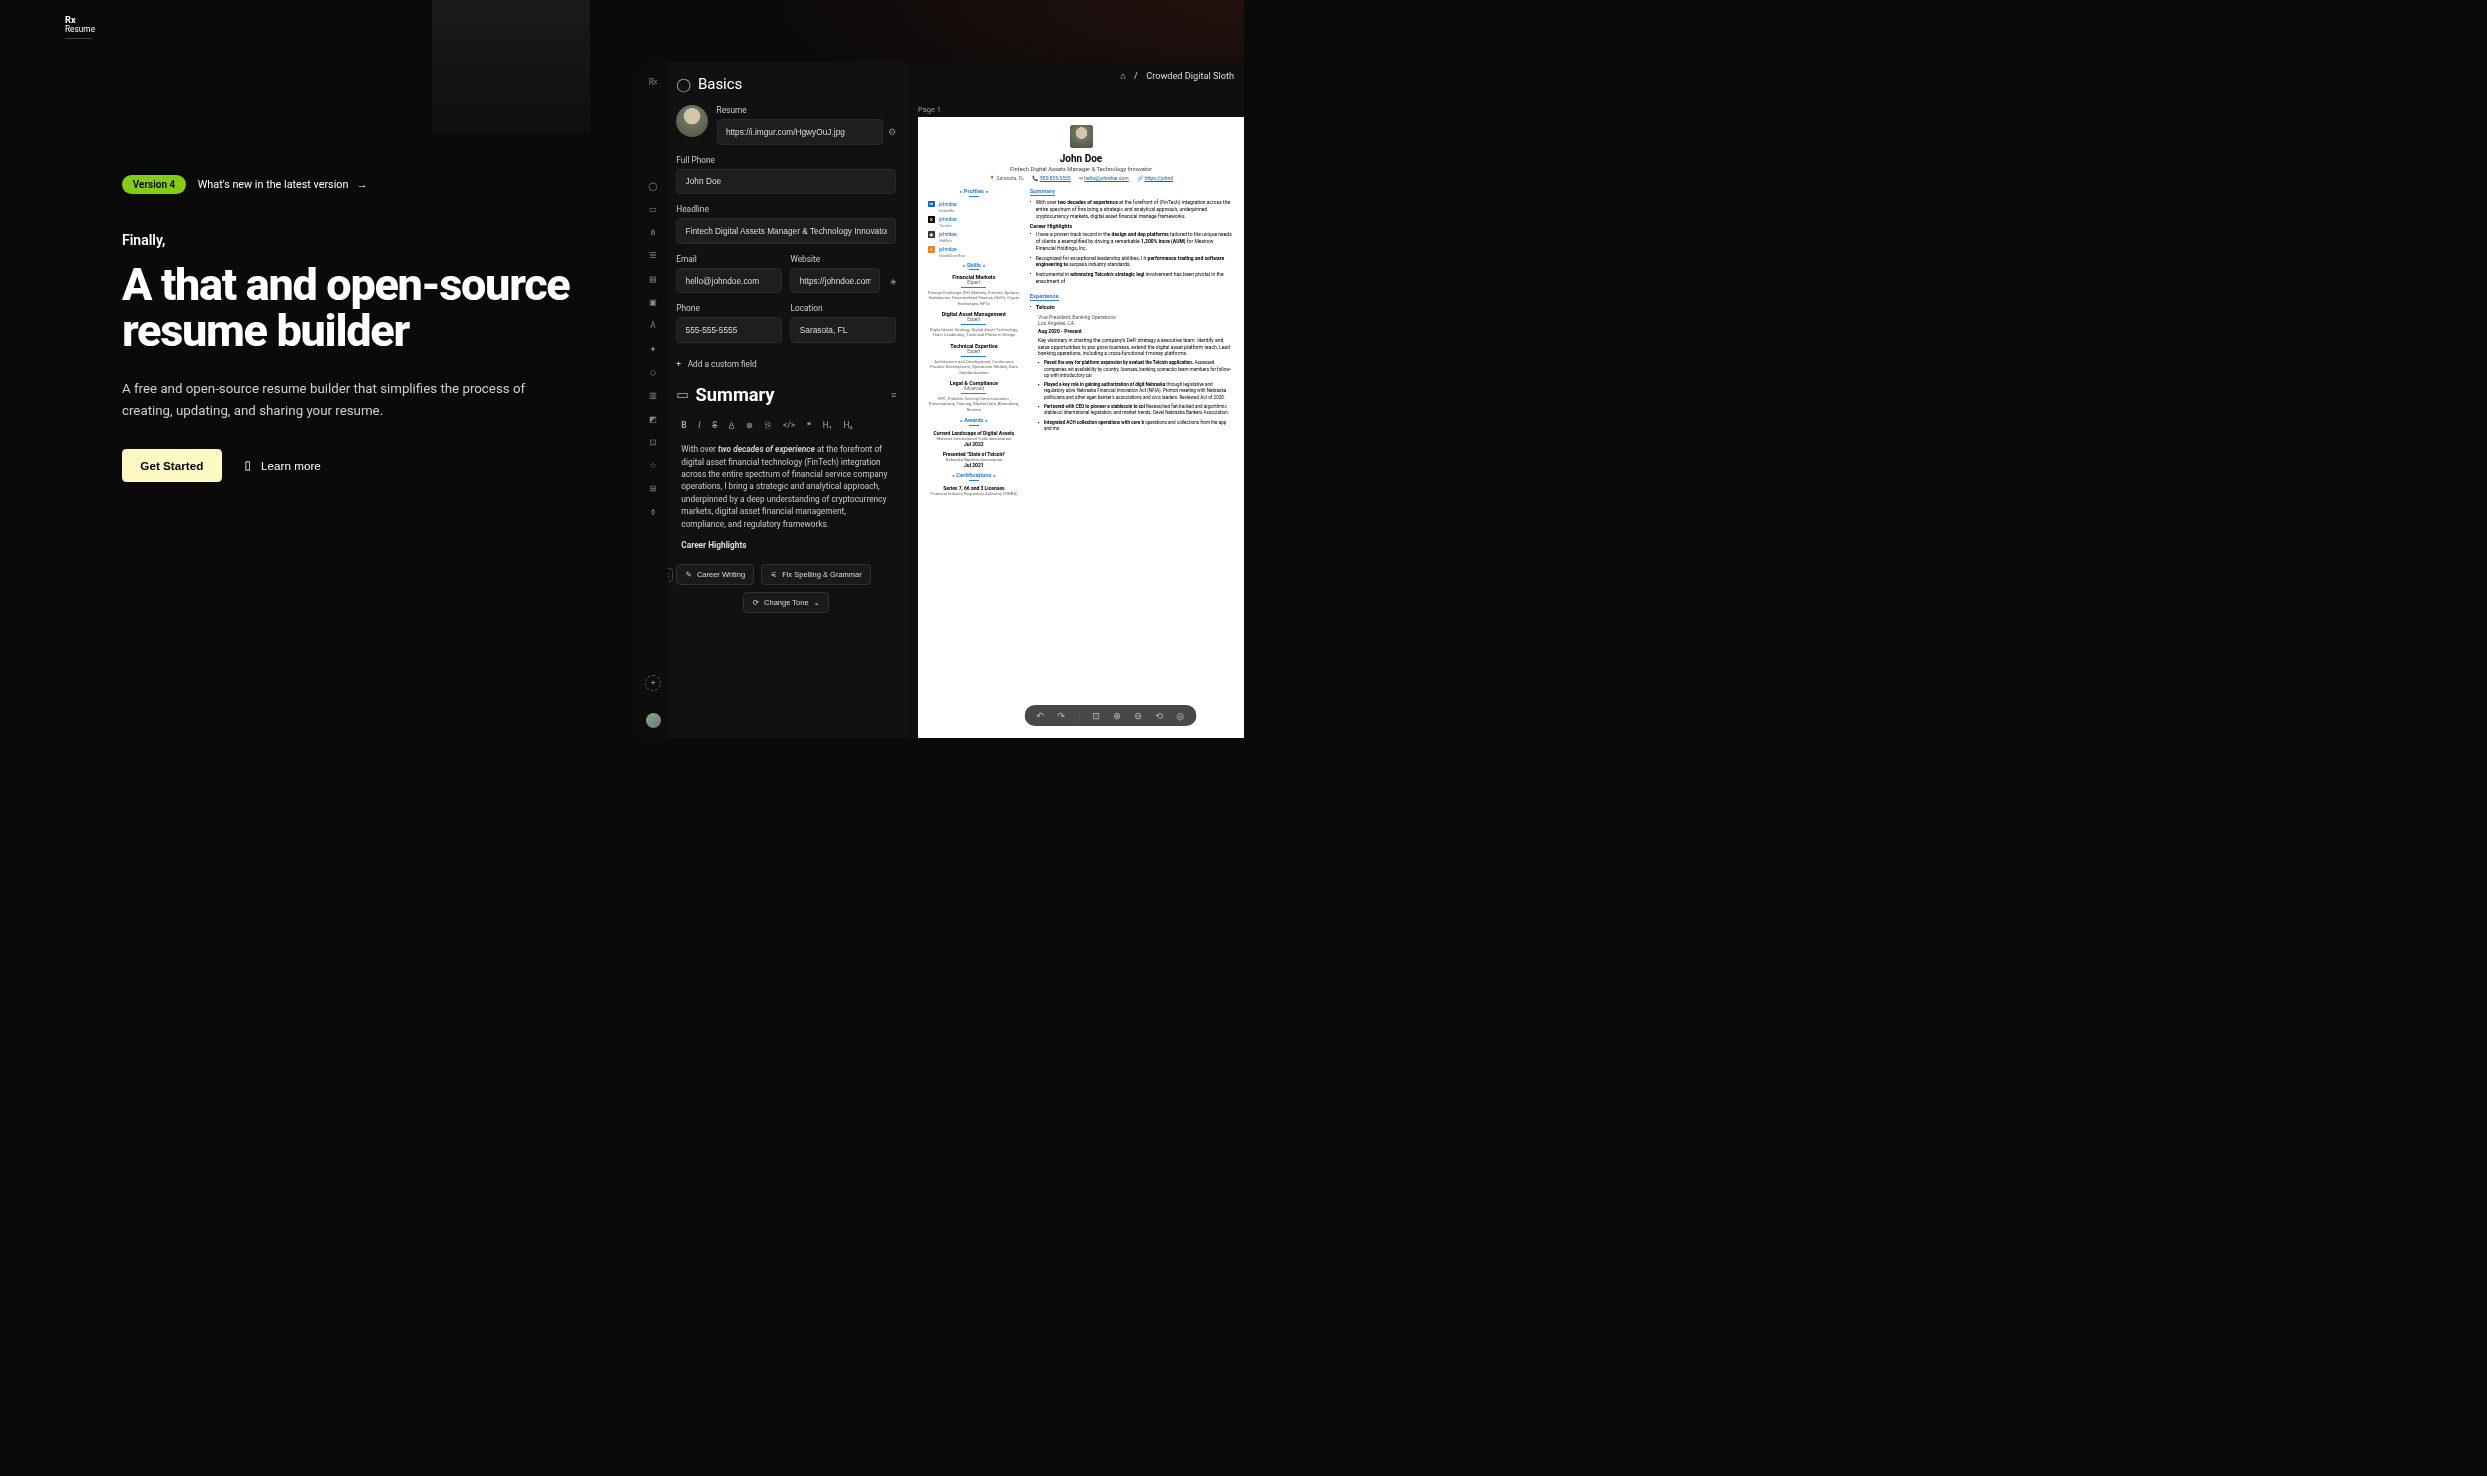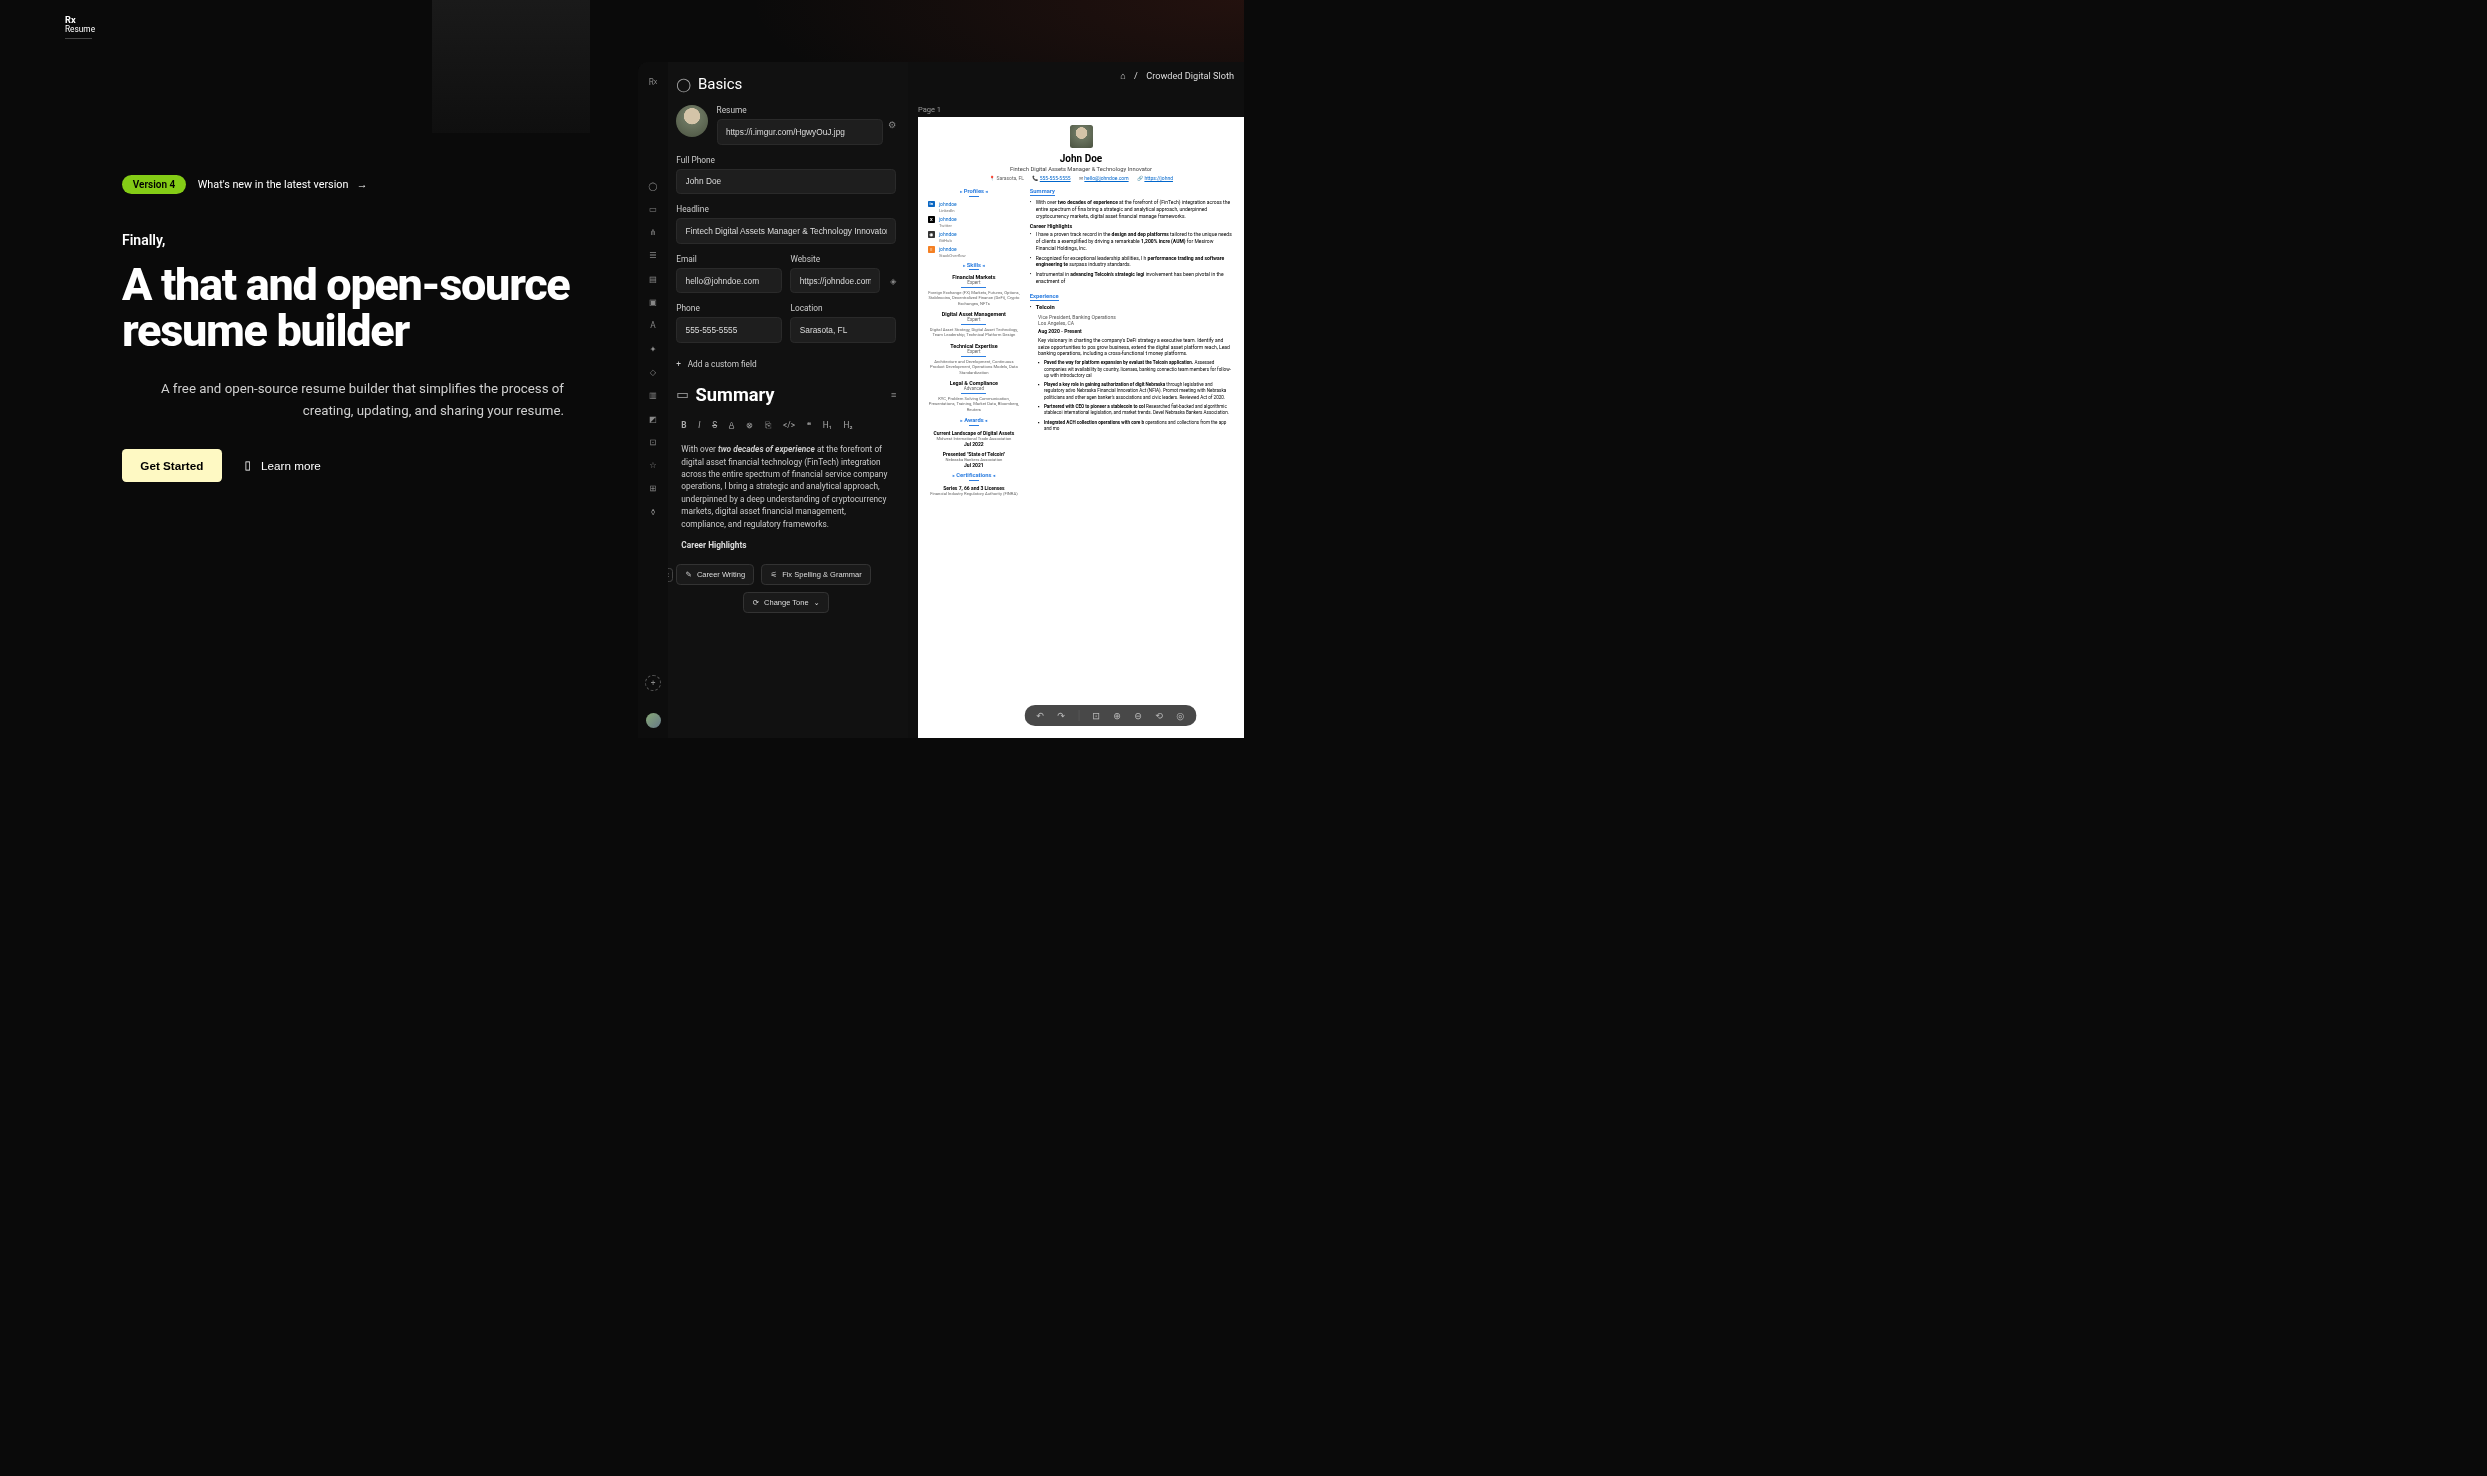--- a/index.html
+++ b/index.html
@@ -78,21 +78,20 @@
   line-height: 1.02;
   letter-spacing: -1.3px;
   margin-bottom: 25px;
 }
 .sub {
   font-size: 13.3px;
   color: #d0d0d0;
   line-height: 1.6;
   margin-bottom: 28px;
   max-width: 442px;
-  text-align: right;
 }
 .cta-row { display: flex; gap: 23px; align-items: center; }
 .btn-primary {
   background: #fef9c3;
   color: #000;
   font-weight: 600;
   font-size: 11.7px;
   padding: 10px 18.3px;
   border: none;
   border-radius: 4.2px;
@@ -168,21 +167,21 @@
   color: #ddd;
   font-size: 8.3px;
 }
 .picture-row { display: flex; gap: 8.3px; align-items: flex-start; margin-bottom: 10px; }
 .avatar {
   width: 32px; height:32px; border-radius:50%;
   background: radial-gradient(circle at 50% 35%, #d4c4a8 30%, #6b7560 32%, #4a5240 100%);
   flex-shrink: 0;
 }
 .picture-col { flex: 1; }
-.picture-input-row { display: flex; gap: 5px; }
+.picture-input-row { display: flex; gap: 5px; align-items: center; }
 .picture-input-row .field-input { flex: 1; }
 .gear-ic { color: #888; font-size: 9.2px; }
 .two-col { display: flex; gap: 8.3px; }
 .two-col > div { flex: 1; }
 .tag-ic { color: #888; font-size: 8.3px; margin-left: 5px; }
 .website-row { display: flex; gap: 5px; align-items: center; }
 .add-custom {
   display: flex; align-items: center; gap: 6.7px; color: #ccc; font-size: 8.3px;
   margin: 6.7px 0 15px; cursor: pointer;
 }

